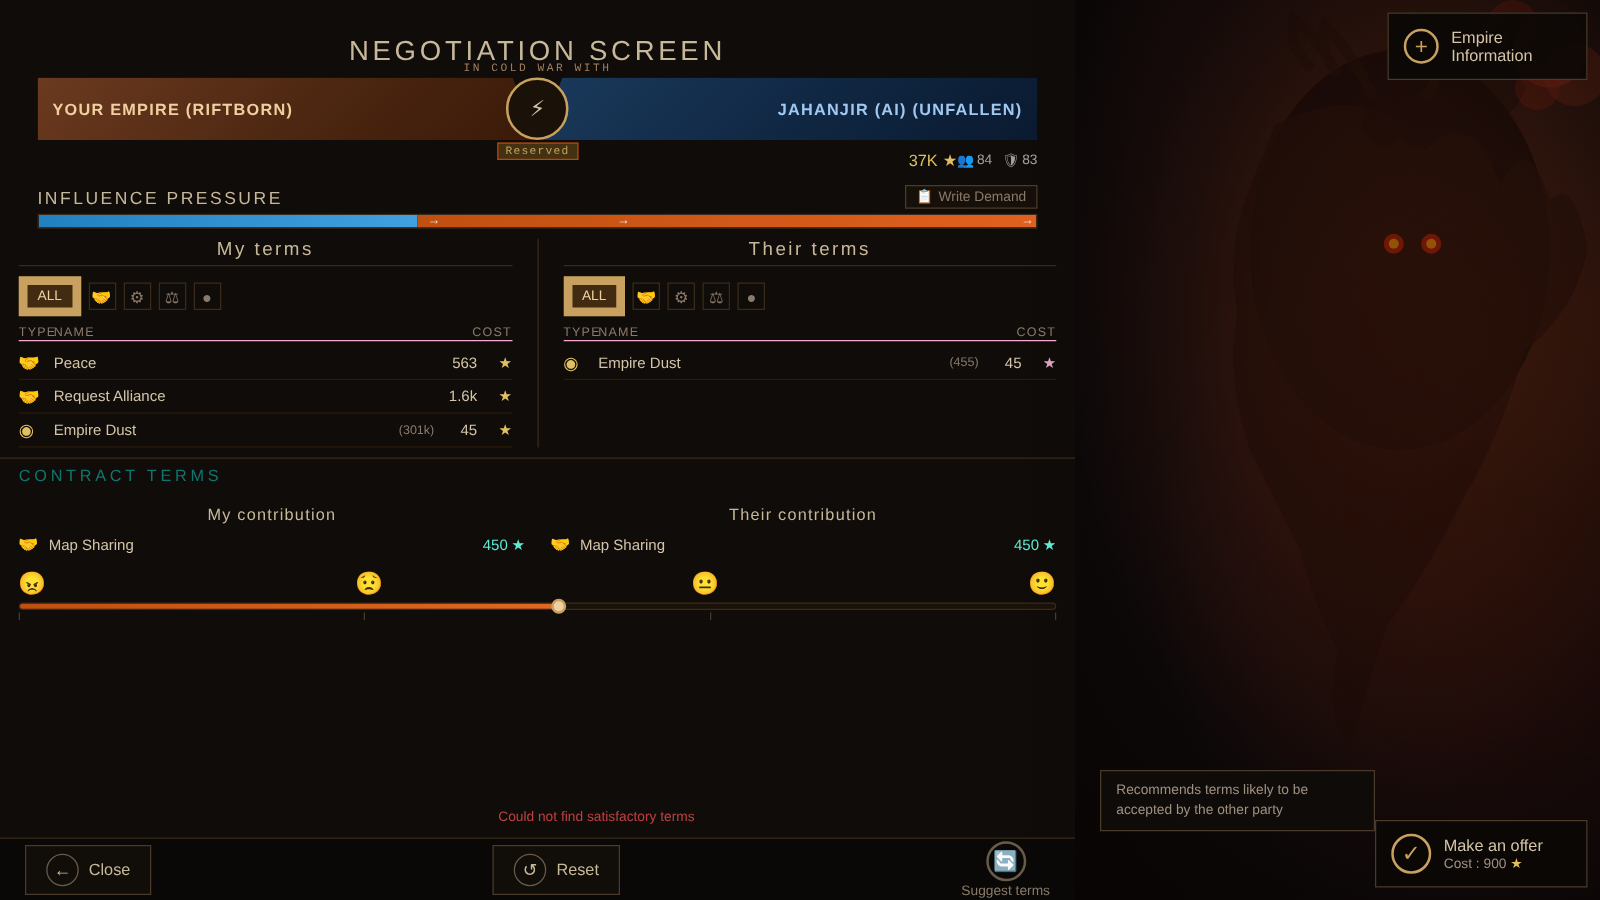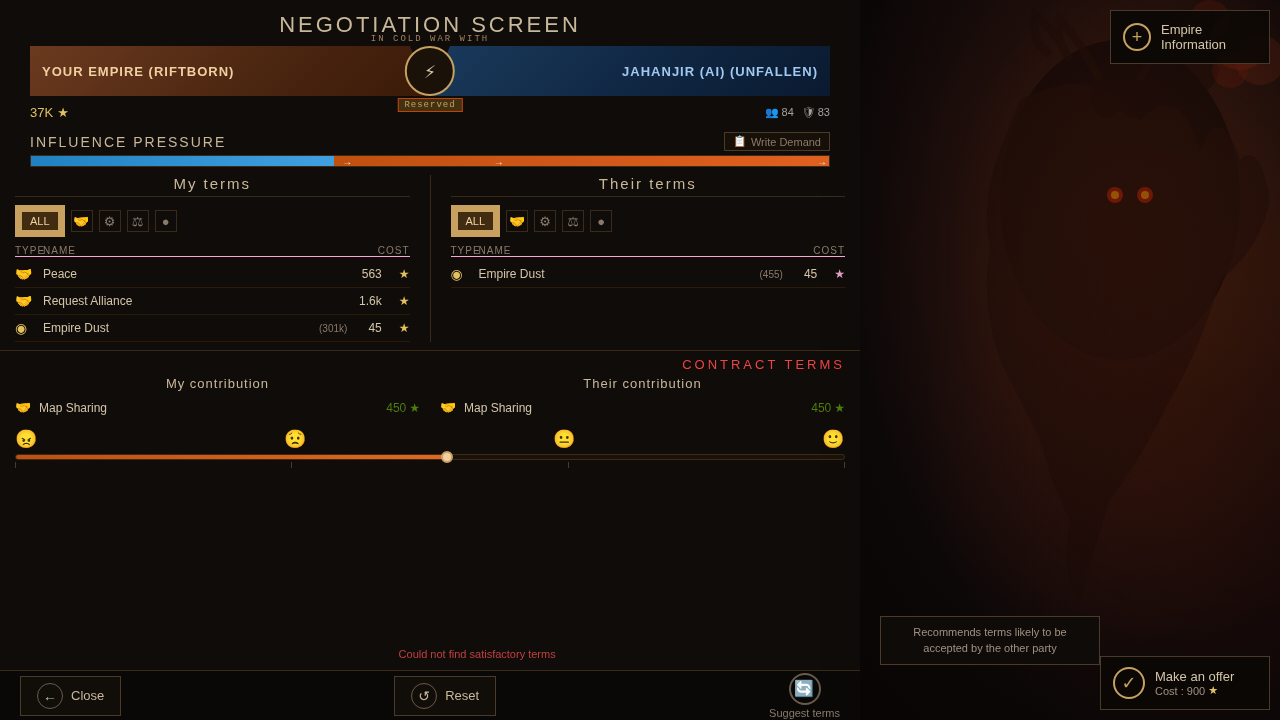--- a/index.html
+++ b/index.html
@@ -55,20 +55,21 @@
 
     
     .screen-title {
       text-align: center;
       font-size: 22px;
       font-weight: 300;
       letter-spacing: 3px;
       color: #c8b89a;
       padding: 12px 0 8px;
       text-transform: uppercase;
+      margin-top: 16px;
     }
 
     
     .empire-header {
       display: flex;
       align-items: stretch;
       margin: 0 30px;
       height: 50px;
       position: relative;
     }
@@ -138,21 +139,21 @@
       color: #c8a060;
       font-size: 9px;
       padding: 1px 6px;
       letter-spacing: 1px;
       margin-top: 2px;
     }
 
     
     .score-row {
       display: flex;
-      justify-content: space-between;
+      justify-content: flex-end;
       align-items: center;
       margin: 4px 30px 0;
       height: 24px;
     }
     .score-left {
       display: flex;
       align-items: center;
       gap: 4px;
       font-size: 13px;
       color: #e0c060;
@@ -322,33 +323,34 @@
       margin-right: 4px;
     }
 
     
     .contract-section {
       margin: 8px 0 0;
       padding: 0 15px;
       border-top: 1px solid #3a2a1a;
     }
     .contract-title {
-      text-align: right;
+      text-align: left;
       font-size: 13px;
       letter-spacing: 3px;
-      color: #ef4444;
+      color: #0f766e;
       text-transform: uppercase;
       padding: 6px 0 4px;
     }
     .contract-panels {
       display: flex;
       gap: 20px;
     }
     .contract-panel {
       flex: 1;
+      margin-top: 12px;
     }
     .contract-panel-title {
       text-align: center;
       font-size: 13px;
       font-weight: 400;
       letter-spacing: 1px;
       color: #c8b89a;
       margin-bottom: 6px;
     }
     .contract-item {
@@ -362,21 +364,21 @@
       font-size: 13px;
       color: #8a7a6a;
     }
     .contract-item-name {
       color: #d4c5a9;
     }
     .contract-item-cost {
       display: flex;
       align-items: flex-end;
       gap: 3px;
-      color: #4d7c0f;
+      color: #5eead4;
     }
 
     
     .slider-section {
       margin: 10px 15px 0;
       position: relative;
     }
     .slider-emojis {
       display: flex;
       justify-content: space-between;
@@ -559,21 +561,20 @@
       bottom: 55px;
       right: 180px;
       width: 220px;
       background: rgba(15,12,10,0.95);
       border: 1px solid #4a3a2a;
       padding: 8px 12px;
       font-size: 11px;
       color: #a09080;
       line-height: 1.4;
       z-index: 50;
-      text-align: center;
     }
 
     
     .error-msg {
       position: absolute;
       bottom: 60px;
       left: 50%;
       transform: translateX(-20%);
       font-size: 11px;
       color: #c04040;

